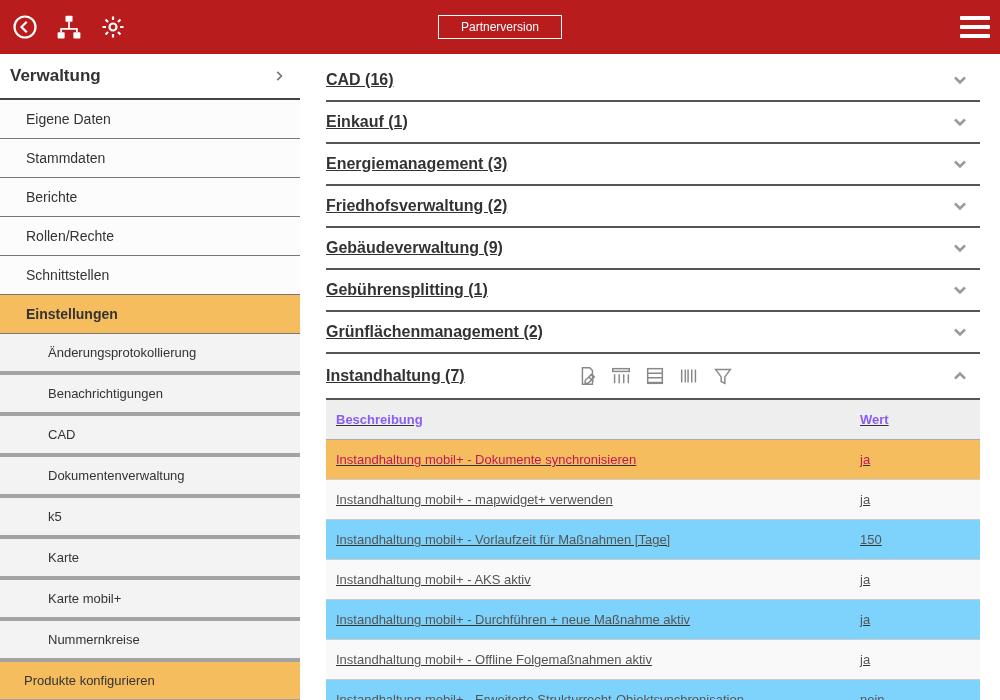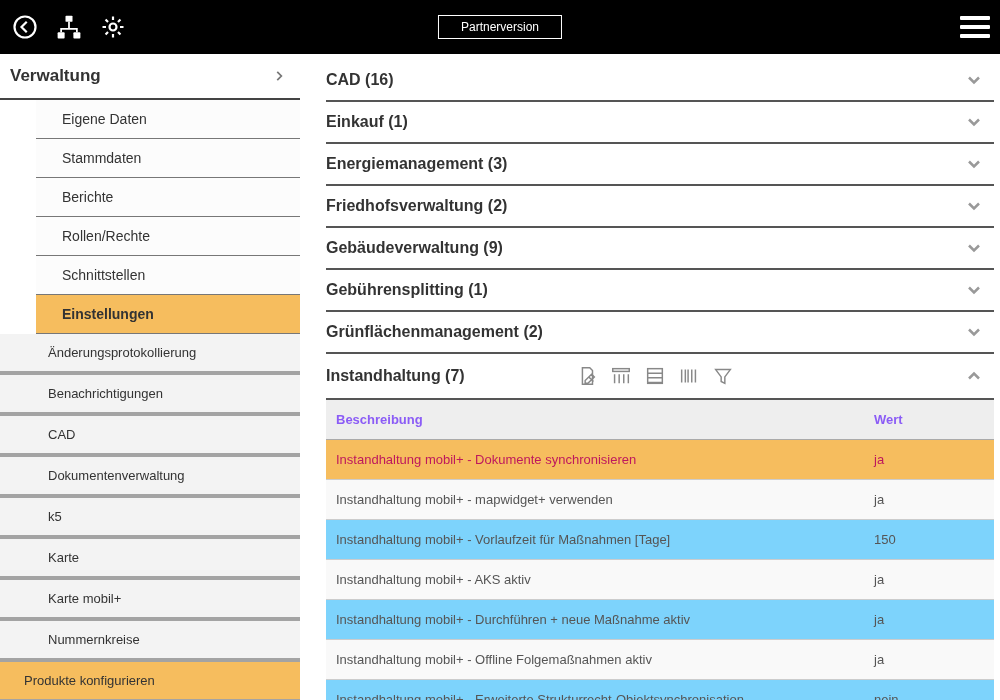--- a/index.html
+++ b/index.html
@@ -1,37 +1,37 @@
 <!DOCTYPE html>
 <html><head>
 <meta charset="utf-8">
 <style>
   * { box-sizing: border-box; margin: 0; padding: 0; }
   body { font-family: Arial, Helvetica, sans-serif; font-size: 14px; color: #333; background: #fff; width: 1000px; height: 700px; overflow: hidden; }
   
   
-  .header { background: #000000; height: 54px; display: flex; align-items: center; padding: 0 10px; position: relative; }
+  .header { background: #b91c1c; height: 54px; display: flex; align-items: center; padding: 0 10px; position: relative; }
   .header-left { display: flex; align-items: center; gap: 14px; }
   .hdr-icon { width: 30px; height: 30px; display: flex; align-items: center; justify-content: center; cursor: pointer; }
   .hdr-icon svg { width: 28px; height: 28px; }
   .header-center { position: absolute; left: 50%; transform: translateX(-50%); }
   .partner-btn { border: 1px solid #fff; color: #fff; background: transparent; padding: 4px 22px; font-size: 12px; cursor: pointer; }
   .header-right { margin-left: auto; cursor: pointer; }
   .hamburger { display: flex; flex-direction: column; gap: 5px; }
   .hamburger span { display: block; width: 30px; height: 4px; background: #fff; border-radius: 1px; }
   
   
   .content { display: flex; height: calc(700px - 54px); gap: 16px; }
   .sidebar { width: 300px; border-right: 0; overflow-y: auto; }
-  .main { flex: 1; overflow-y: auto; padding-right: 6px; }
+  .main { flex: 1; overflow-y: auto; padding-right: 20px; text-decoration: underline; }
   
   
   .sb-title { display: flex; align-items: center; justify-content: space-between; font-weight: bold; font-size: 17px; padding: 12px 14px 12px 10px; border-bottom: 2px solid #444; background: #fff; }
   .sb-title .chev { width: 14px; height: 14px; }
-  .sb-item { padding: 11px 14px 11px 26px; border-bottom: 1px solid #777; background: #fcfcfc; cursor: pointer; font-size: 14px; margin-left: 36px; }
+  .sb-item { padding: 11px 14px 11px 26px; border-bottom: 1px solid #777; background: #fcfcfc; cursor: pointer; font-size: 14px; }
   .sb-item.selected { background: #f6bd5e; font-weight: bold; }
   .sb-sub { padding: 11px 14px 11px 48px; border-bottom: 4px solid #a3a3a3; background: #f3f3f3; cursor: pointer; font-size: 13px; }
   .sb-sub.selected { background: #f6bd5e; padding-left: 24px; }
   
   
   .group-head { display: flex; align-items: center; justify-content: space-between; padding: 10px 10px 10px 0; border-bottom: 2px solid #555; margin: 0 0 0 10px; cursor: pointer; }
   .group-head .label { font-weight: bold; font-size: 16px; }
   .group-head .chev { width: 20px; height: 20px; color: #999; }
   .group-head.first { border-top: none; margin-top: 6px; }
   .group-head .toolbar { display: flex; gap: 10px; align-items: center; margin-right: auto; margin-left: 110px;}

